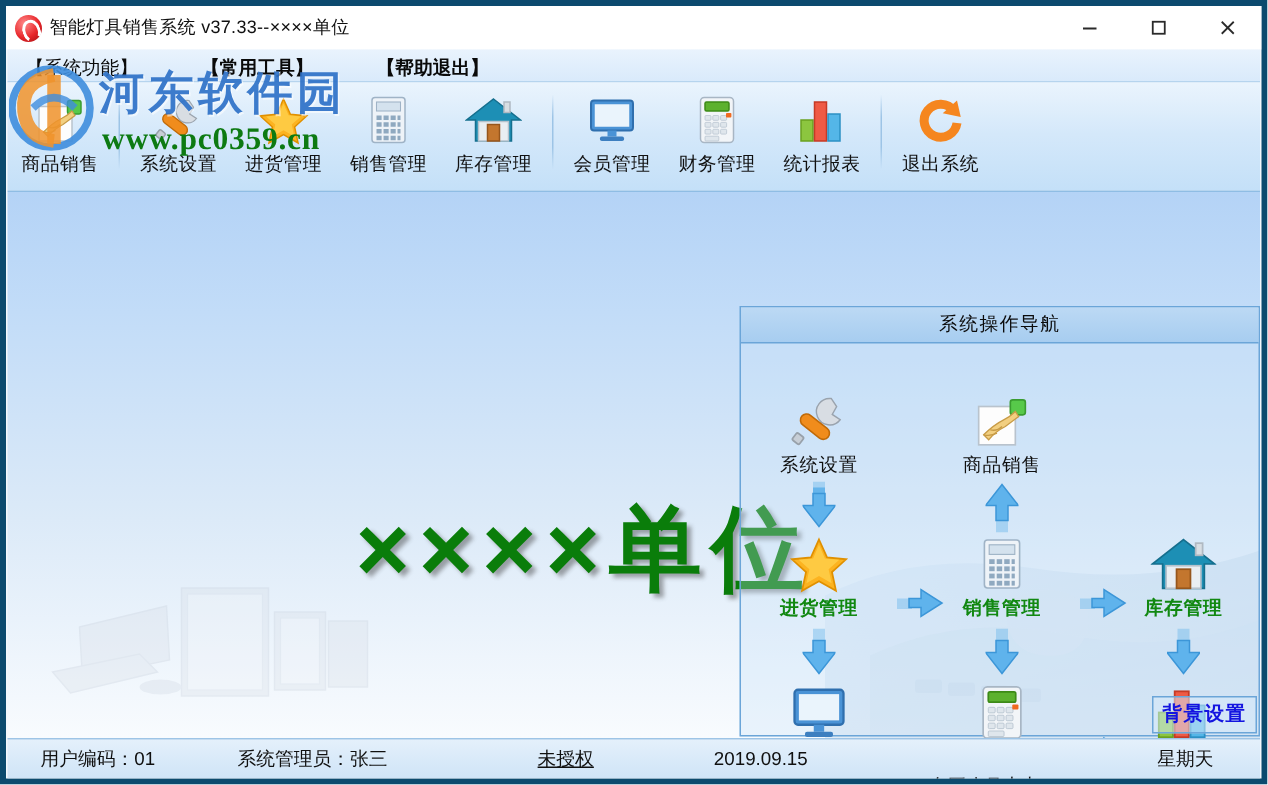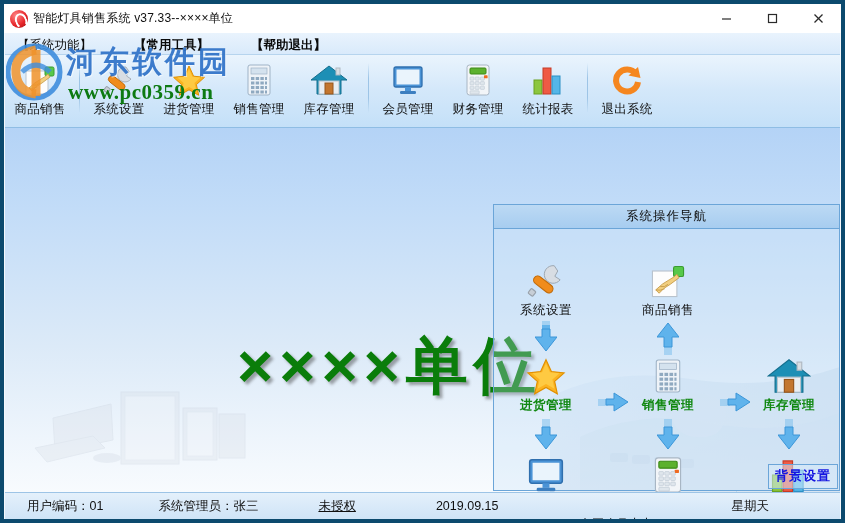--- a/index.html
+++ b/index.html
@@ -574,21 +574,21 @@
         </div>
 
         <div class="bg-setting">背景设置</div>
       </div>
     </div>
   </div>
 
   <div class="statusbar">
     <div class="sb-cell" style="margin-left:22px;">用户编码：01</div>
     <div class="sb-cell" style="margin-left:15px;">系统管理员：张三</div>
-    <div class="sb-cell" style="margin-left:20px;text-decoration:underline;">未授权</div>
+    <div class="sb-cell" style="margin-left:60px;text-decoration:underline;">未授权</div>
     <div class="sb-cell" style="margin-left:40px;">2019.09.15</div>
     <div class="sb-cell" style="margin-left:40px;margin-top:36px;">农历八月十七</div>
     <div class="sb-cell" style="margin-left:38px;">星期天</div>
 
     <div class="sb-grip">
       
       
     </div>
   </div>
 

